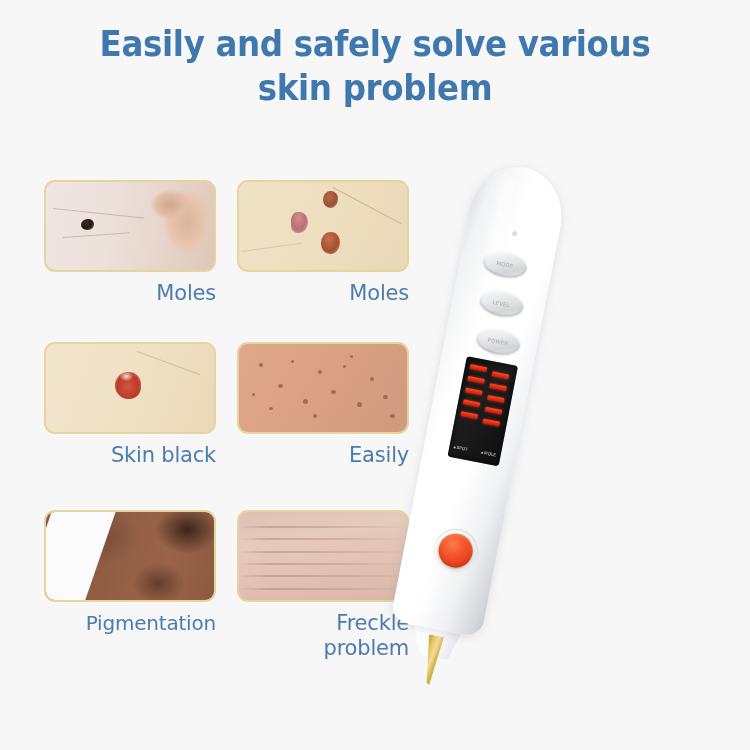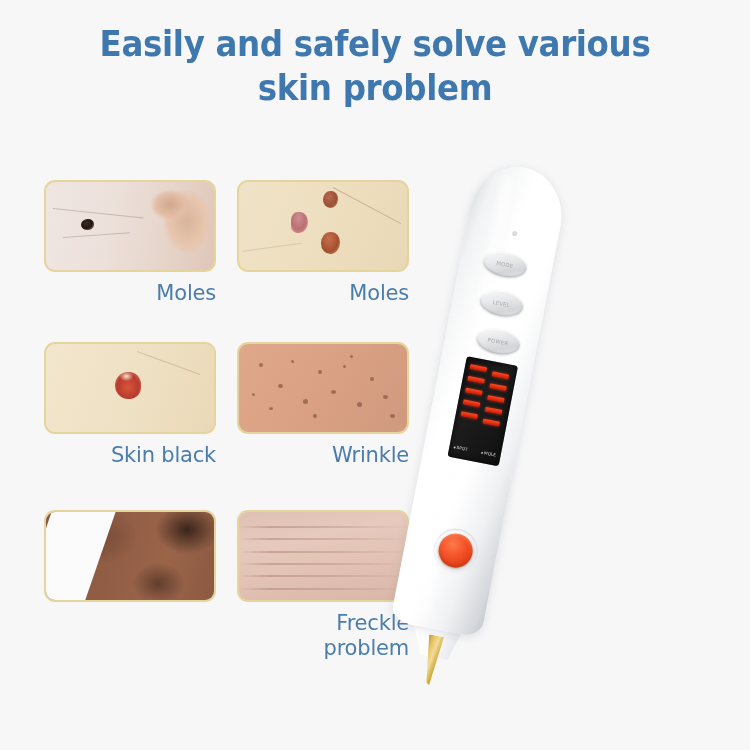--- a/index.html
+++ b/index.html
@@ -418,31 +418,32 @@
           <div class="freck" style="left:78%; top:38%; width:4px; height:4px;"></div>
           <div class="freck" style="left:86%; top:58%; width:5px; height:4px;"></div>
           <div class="freck" style="left:18%; top:72%; width:4px; height:3px;"></div>
           <div class="freck" style="left:44%; top:80%; width:4px; height:4px;"></div>
           <div class="freck" style="left:66%; top:12%; width:3px; height:3px;"></div>
           <div class="freck" style="left:90%; top:80%; width:5px; height:4px;"></div>
           <div class="freck" style="left:8%; top:56%; width:3px; height:3px;"></div>
         </div>
       </div>
       <div class="card-label">
-        <span><span style="display:block">Wrinkle</span></span>
+        <span><span style="display:block">Easily</span></span>
       </div>
     </div>
 
     <div class="card c4">
       <div class="thumb">
         <div class="ph ph-pigment">
           <div class="pig-white"></div>
           <div class="pig-shadow"></div>
         </div>
       </div>
+      <div class="card-label">Pigmentation</div>
     </div>
 
     <div class="card c5">
       <div class="thumb">
         <div class="ph ph-wrinkle">
           <div class="crease" style="top:16%;"></div>
           <div class="crease" style="top:30%;"></div>
           <div class="crease" style="top:44%;"></div>
           <div class="crease" style="top:58%;"></div>
           <div class="crease" style="top:72%;"></div>

